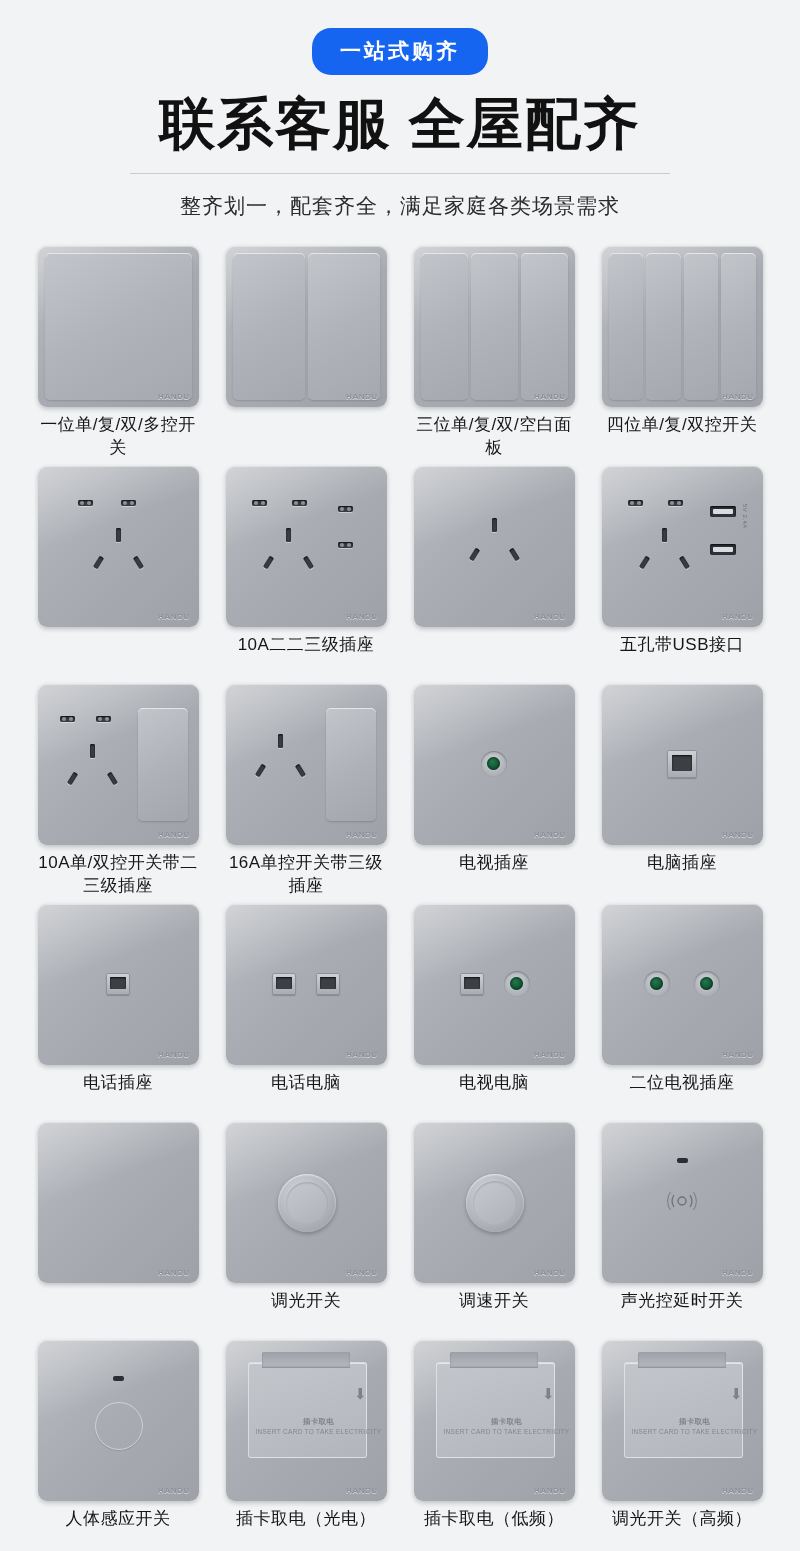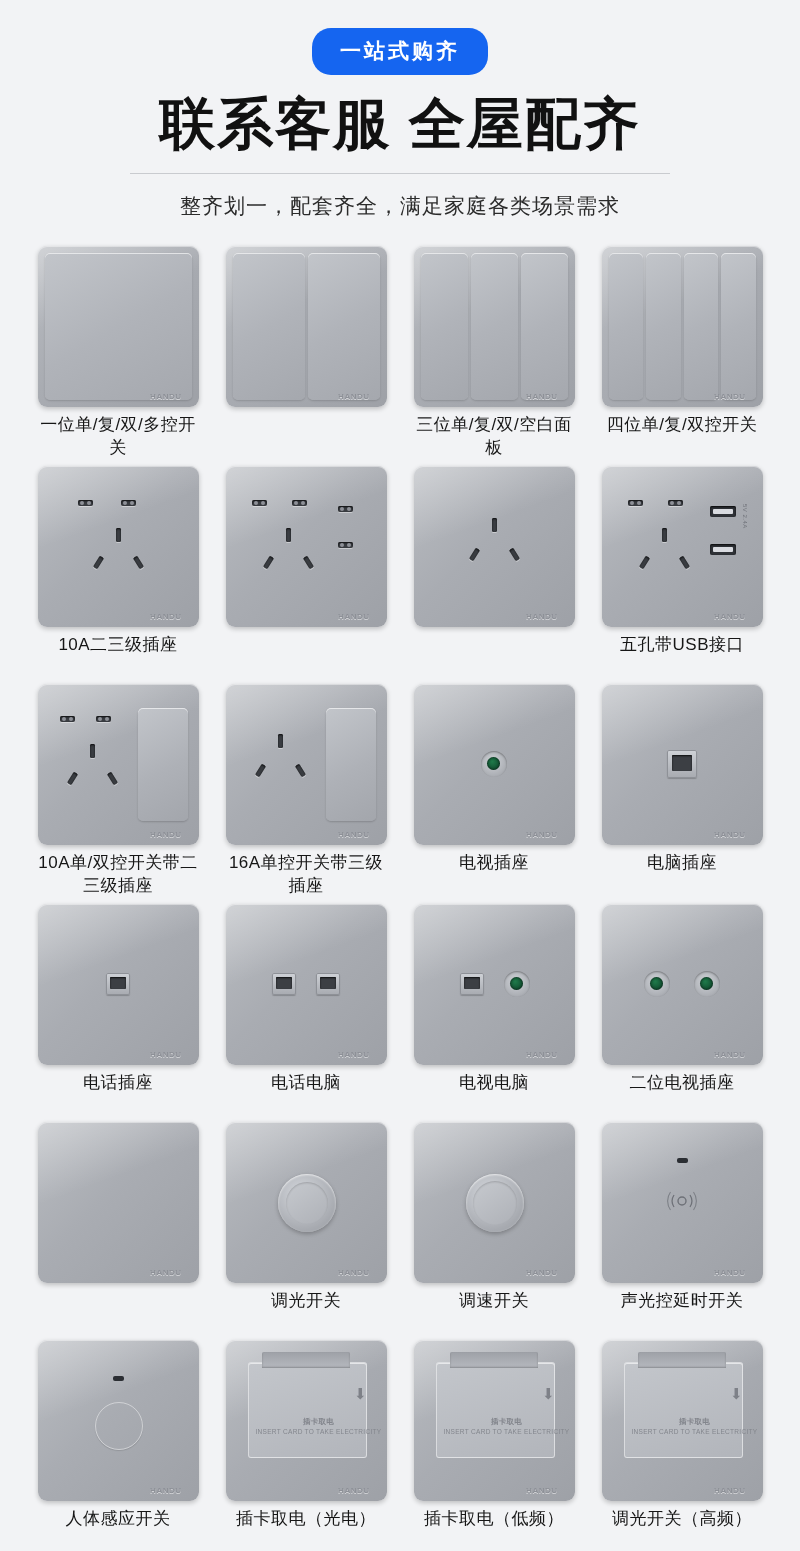--- a/index.html
+++ b/index.html
@@ -72,21 +72,21 @@
     background:linear-gradient(135deg,#b9bcc1 0%,#a9acb2 45%,#9ea1a7 100%);
     box-shadow:0 2px 5px rgba(0,0,0,.22), inset 0 1px 0 rgba(255,255,255,.45);
     overflow:hidden;
   }
   .plate::after{
     content:"";position:absolute;inset:0;
     background:linear-gradient(160deg,rgba(255,255,255,.35) 0%,rgba(255,255,255,0) 38%);
     pointer-events:none;
   }
   .brand{
-    position:absolute;right:17px;bottom:6px;
+    position:absolute;right:9px;bottom:6px;
     font-size:8px;font-weight:bold;letter-spacing:.5px;
     color:#8d9097;
     text-shadow:0 1px 0 rgba(255,255,255,.5);
     z-index:4;
   }
 
   
   .rockers{position:absolute;inset:7px;display:flex;gap:3px;z-index:2;}
   .rocker{
     flex:1;
@@ -260,34 +260,34 @@
 
     <div class="cell">
       <div class="plate">
         <div class="hole pin2" style="left:40px;top:34px;"></div>
         <div class="hole pin2" style="left:83px;top:34px;"></div>
         <div class="hole slot-v" style="left:78px;top:62px;"></div>
         <div class="hole slot-l" style="left:58px;top:90px;"></div>
         <div class="hole slot-r" style="left:98px;top:90px;"></div>
         <div class="brand">HANDU</div>
       </div>
-      <div class="cap">10A二三级插座</div>
     </div>
 
     <div class="cell">
       <div class="plate">
         <div class="hole pin2" style="left:26px;top:34px;"></div>
         <div class="hole pin2" style="left:66px;top:34px;"></div>
         <div class="hole slot-v" style="left:60px;top:62px;"></div>
         <div class="hole slot-l" style="left:40px;top:90px;"></div>
         <div class="hole slot-r" style="left:80px;top:90px;"></div>
         <div class="hole pin2" style="left:112px;top:40px;"></div>
         <div class="hole pin2" style="left:112px;top:76px;"></div>
         <div class="brand">HANDU</div>
       </div>
+      <div class="cap">10A二二三级插座</div>
     </div>
 
     <div class="cell">
       <div class="plate">
         <div class="hole slot-v" style="left:78px;top:52px;"></div>
         <div class="hole slot-l" style="left:58px;top:82px;"></div>
         <div class="hole slot-r" style="left:98px;top:82px;"></div>
         <div class="brand">HANDU</div>
       </div>
     </div>

